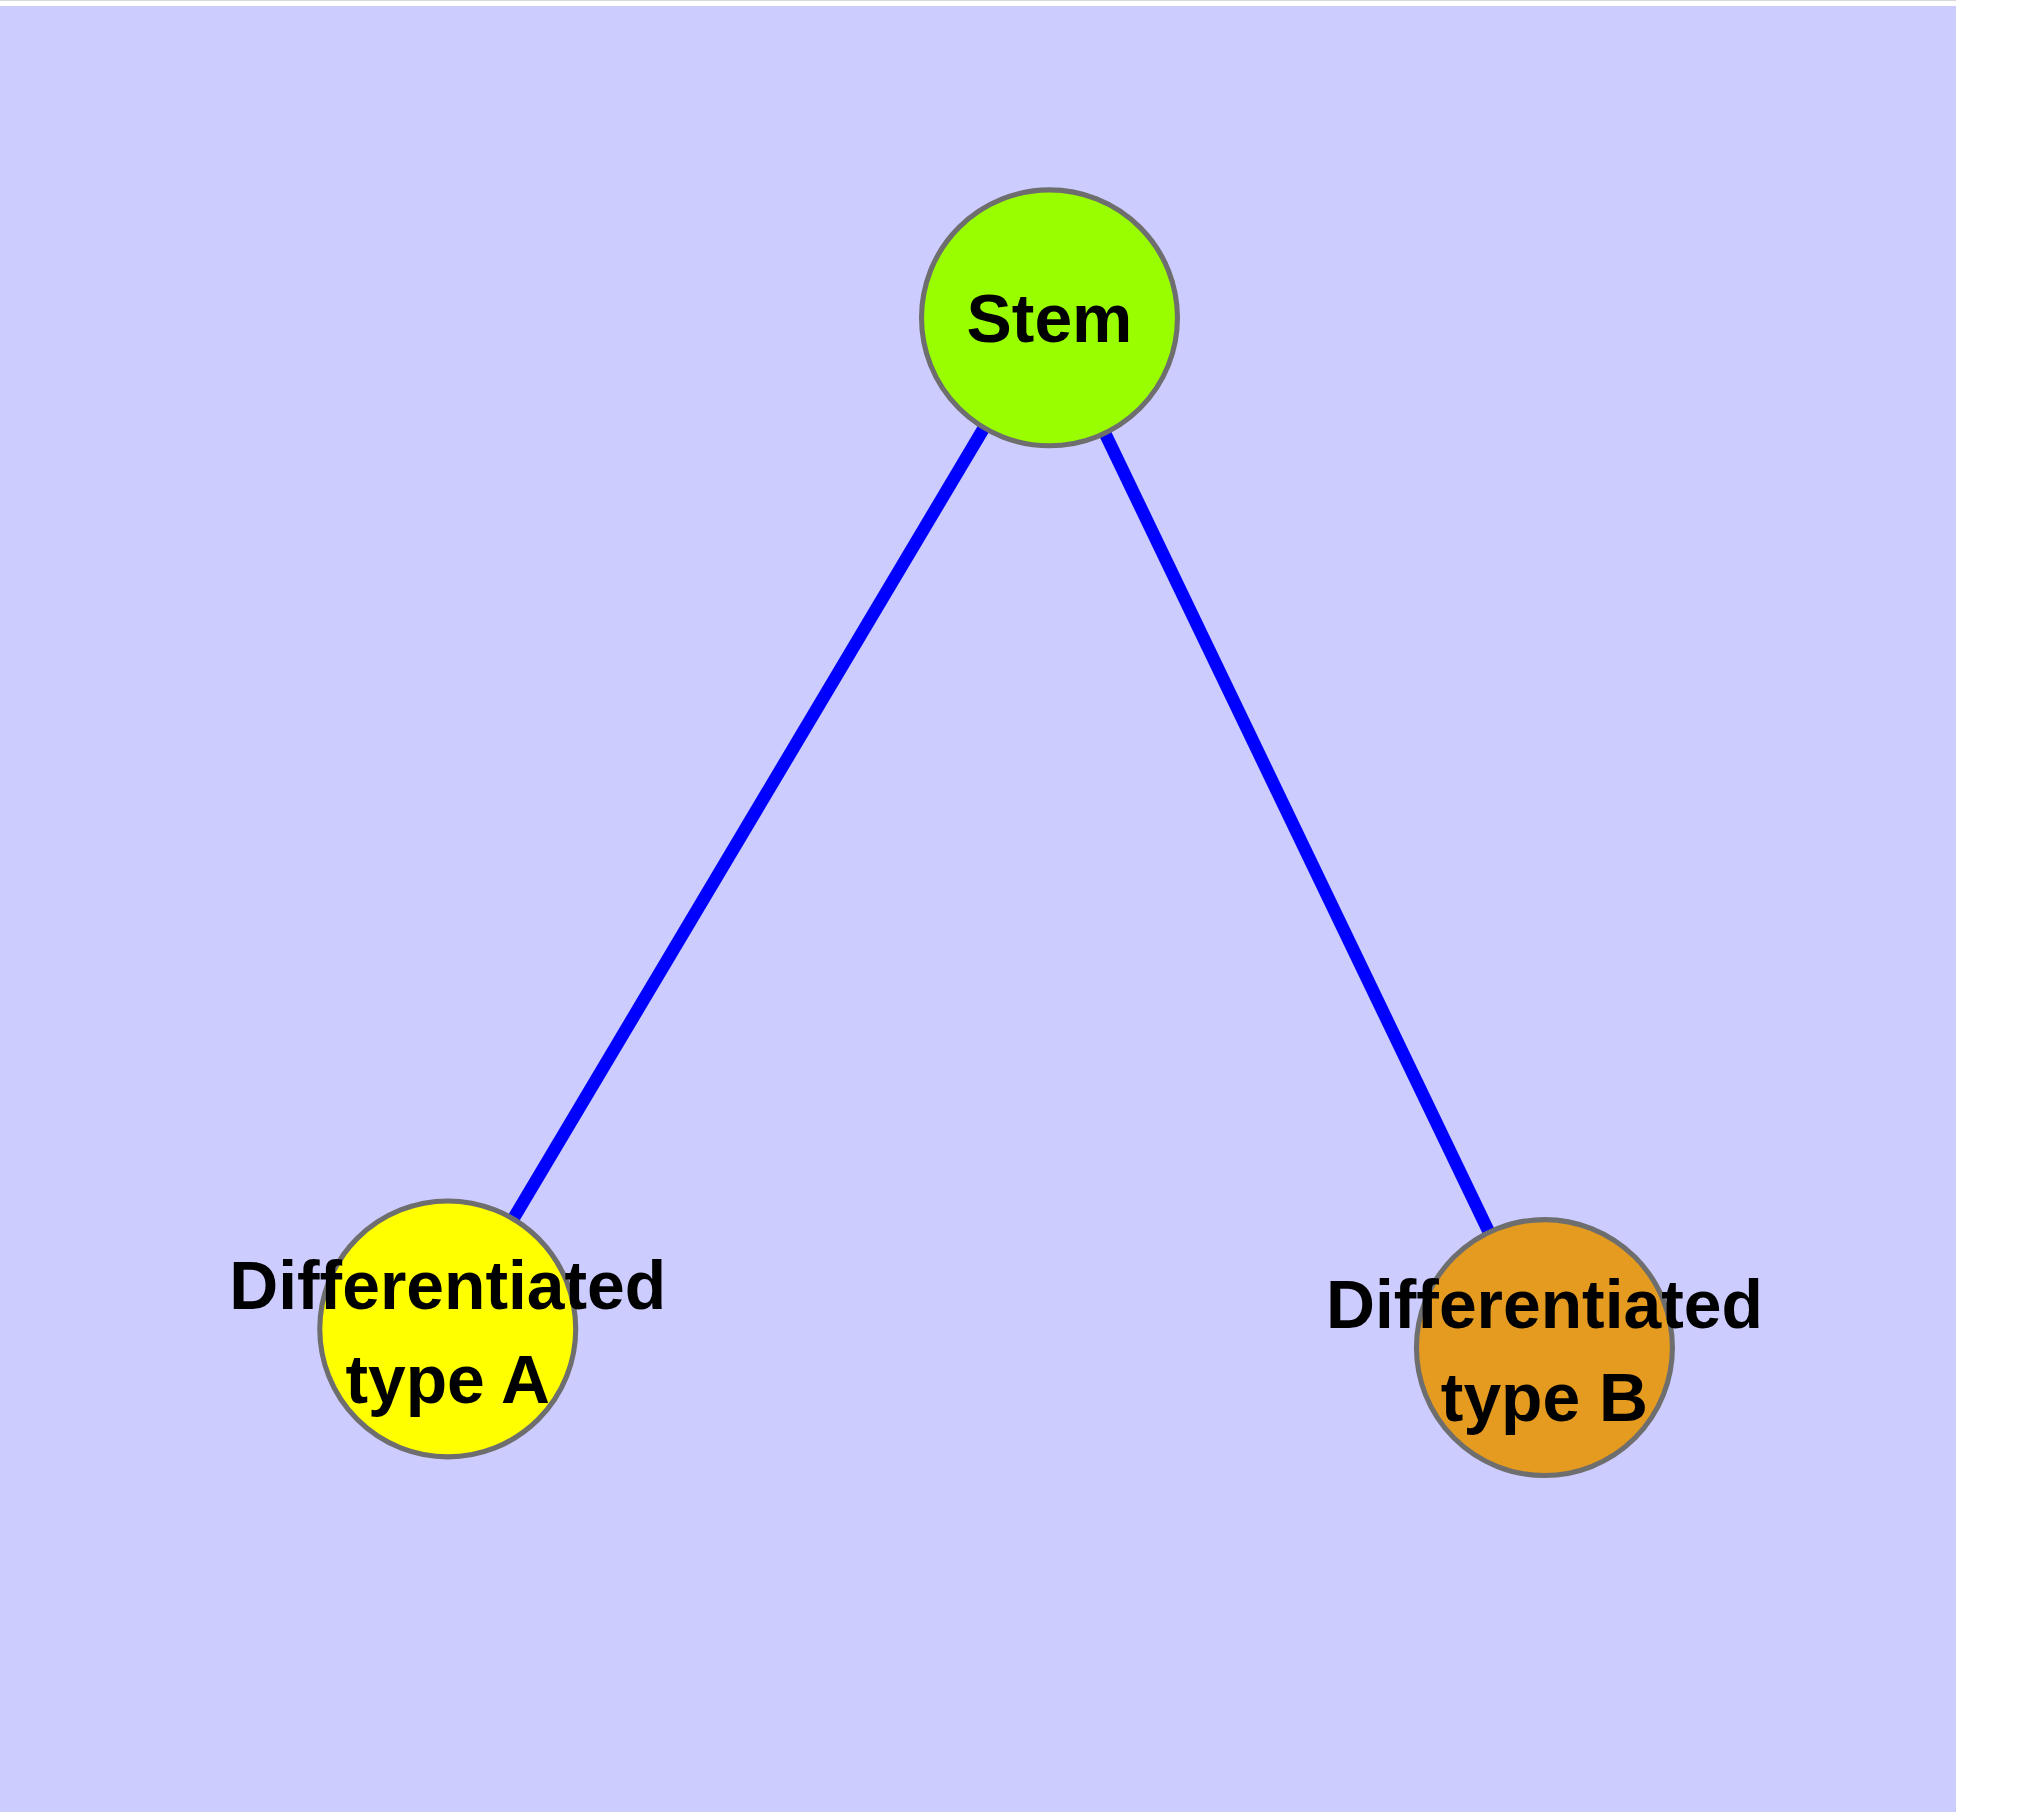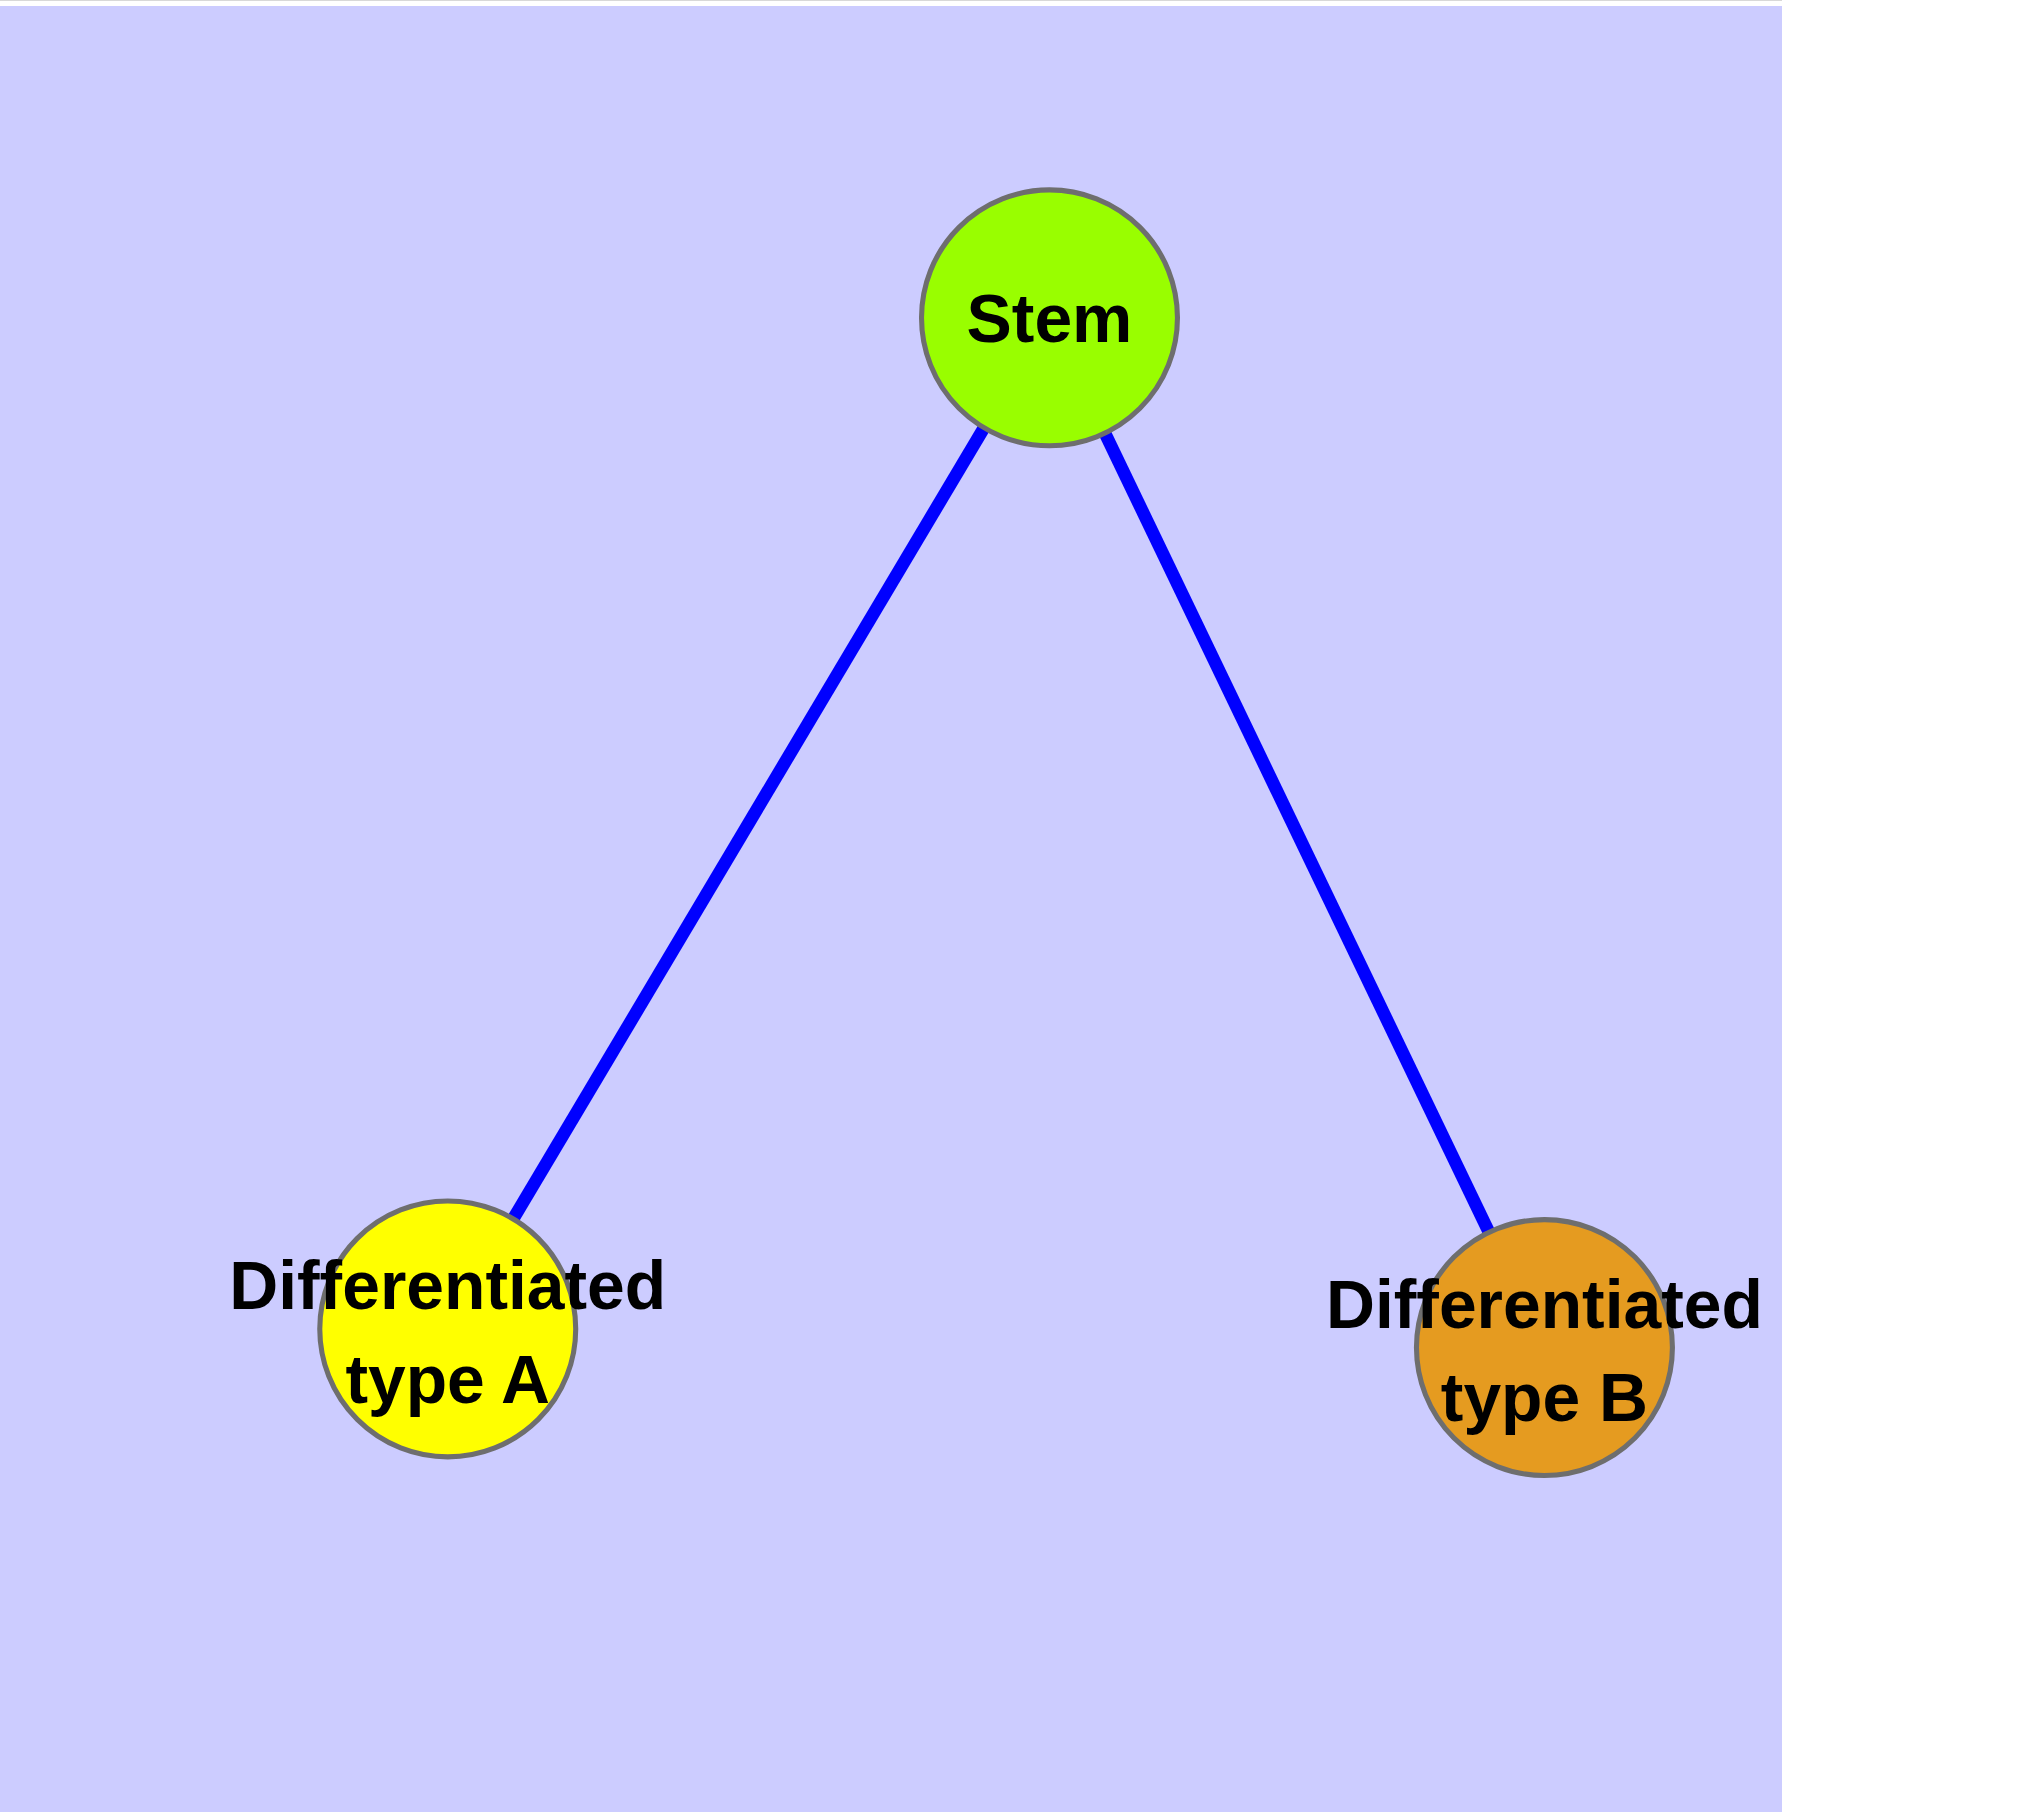--- a/index.html
+++ b/index.html
@@ -11,21 +11,21 @@
   html, body {
     margin: 0;
     padding: 0;
     width: 2021px;
     height: 1812px;
     overflow: hidden;
     font-family: "Liberation Sans", sans-serif;
   }
   .canvas {
     position: relative;
-    width: 1782px;
+    width: 1956px;
     height: 1812px;
     background: var(--bg);
   }
   .top-strip {
     position: absolute;
     top: 0; left: 0; right: 0;
     height: 6px;
     background: #FFFFFF;
     border-top: 1.7px solid #D8D8D8;
     box-sizing: border-box;

